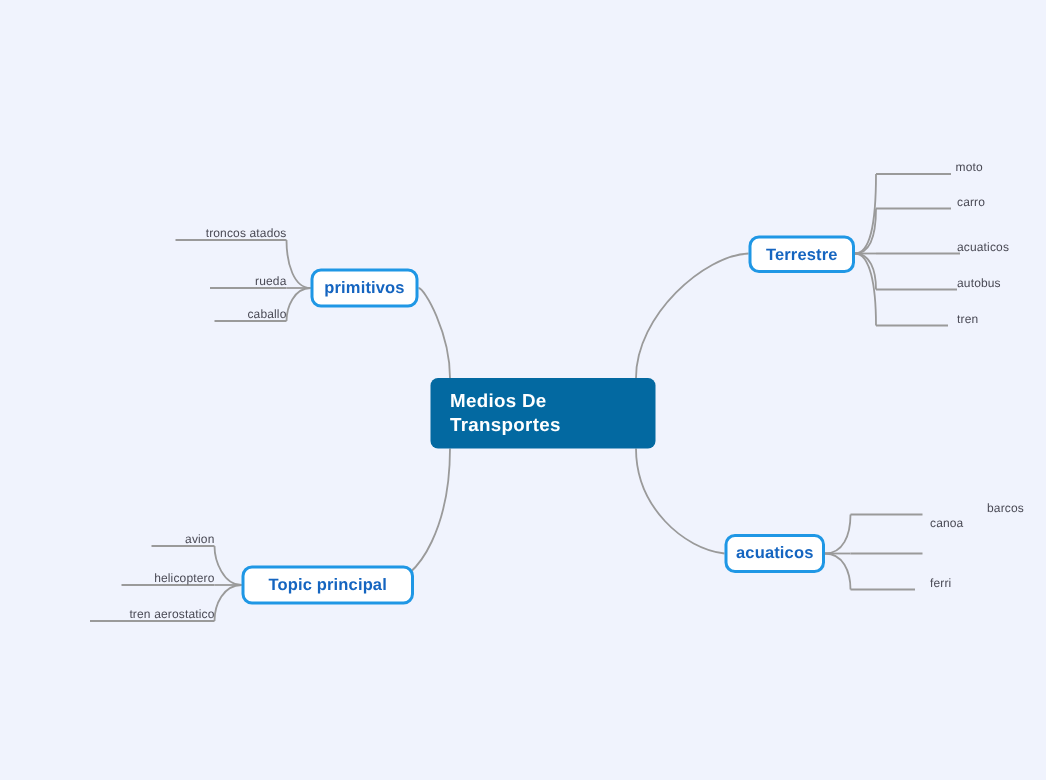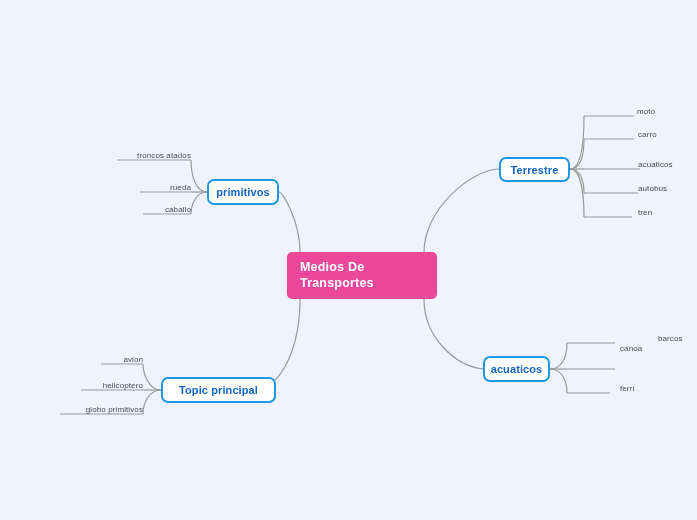--- a/index.html
+++ b/index.html
@@ -29,21 +29,21 @@
   .node {
     position: absolute;
     box-sizing: border-box;
   }
   
   .root-node {
     left: 287px;
     top: 252px;
     width: 150px;
     height: 47px;
-    background: #ec4899;
+    background: #0369a1;
     border-radius: 5px;
     color: #ffffff;
     font-size: 12.5px;
     font-weight: bold;
     line-height: 16px;
     padding: 7px 0 0 13px;
     letter-spacing: 0.2px;
   }
   
   .branch-node {
@@ -181,16 +181,16 @@
   <div class="node branch-node" id="branch-topic">
     <span>Topic principal</span>
   </div>
   <div class="leaf left" style="left:40px; top:355px; width:103px;">
     <span>avion</span>
   </div>
   <div class="leaf left" style="left:40px; top:381px; width:103px;">
     <span>helicoptero</span>
   </div>
   <div class="leaf left" style="left:40px; top:405px; width:103px;">
-    <span>globo primitivos</span>
+    <span>tren aerostatico</span>
   </div>
 
 </div>
 
 </body></html>

